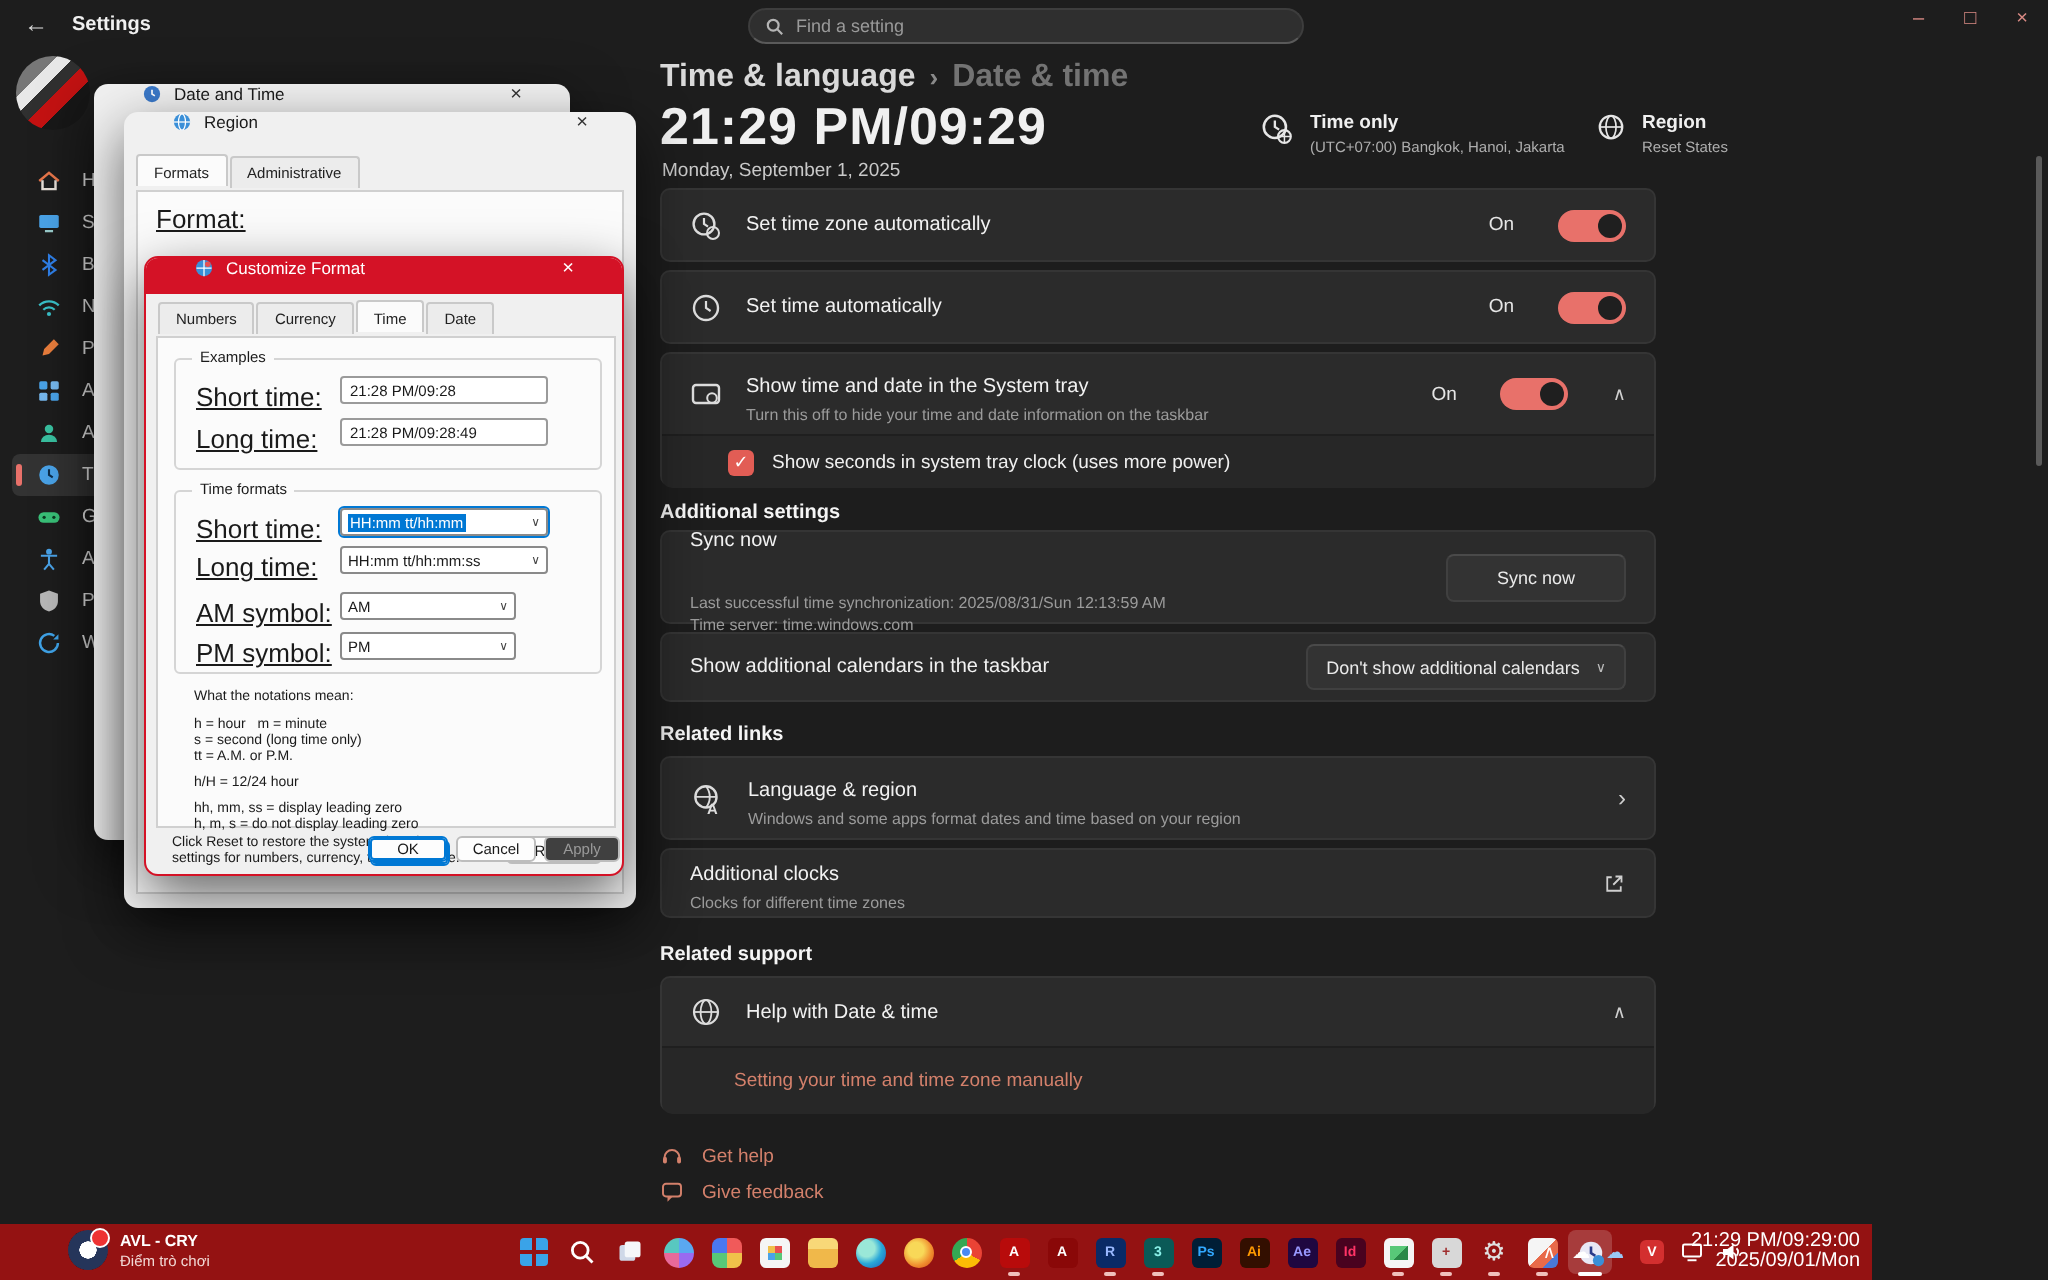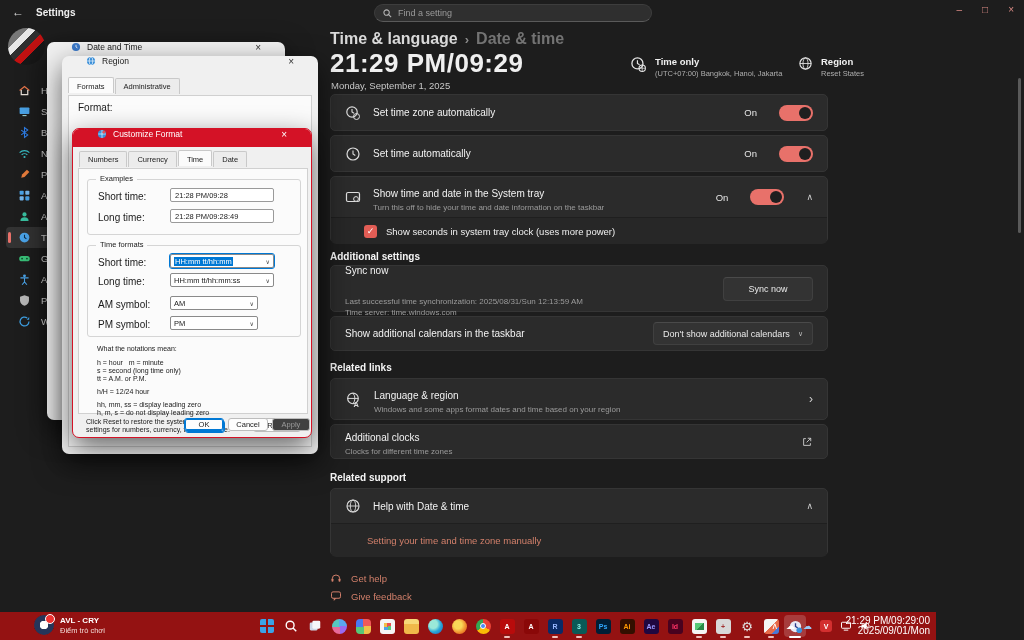--- a/index.html
+++ b/index.html
@@ -59,21 +59,21 @@
   
   .dialog { background:#f0f0f0; border-radius:7px; box-shadow:0 10px 28px rgba(0,0,0,.6); color:#1a1a1a; }
   .dtitle { height:18px; display:flex; align-items:flex-start; padding:0 24px; gap:6px; font-size:8.5px; color:#1a1a1a; }
   .dtitle .x { margin-left:auto; font-size:10px; color:#333; cursor:pointer; }
   .tabs { display:flex; padding-left:6px; gap:1px; }
   .tab { font-size:7.5px; padding:3px 8px 2px; border:1px solid #c9c9c9; border-bottom:none; border-radius:2px 2px 0 0; background:#ececec; cursor:pointer; color:#222; }
   .tab.active { background:#fbfbfb; position:relative; top:-1px; padding-top:4px; }
   .tabpage { position:absolute; background:#fbfbfb; border:1px solid #d0d0d0; }
   .fieldset { position:absolute; border:1px solid #d5d5d5; border-radius:3px; }
   .fieldset .legend { position:absolute; top:-6px; left:8px; background:#fbfbfb; padding:0 4px; font-size:7.5px; }
-  .flabel { position:absolute; font-size:10px; color:#1a1a1a; }
+  .flabel { position:absolute; font-size:13px; color:#1a1a1a;text-decoration:underline; }
   .fbox { position:absolute; height:14px; background:#ffffff; border:1px solid #9a9a9a; border-radius:2px; font-size:7.5px; display:flex; align-items:center; padding:0 4px; }
   .combo { position:absolute; height:14px; background:#ffffff; border:1px solid #8a8a8a; border-radius:2px; font-size:7.5px; display:flex; align-items:center; padding:0 3px; cursor:pointer; }
   .combo .arr { margin-left:auto; font-size:6px; color:#444; }
   .combo.focus { outline:1px solid #0078d4; }
   .combo .selblue { background:#0078d4; color:#fff; padding:0 1px; }
   .note { position:absolute; font-size:7px; color:#1a1a1a; line-height:8.5px; white-space:pre; }
   .wbtn { position:absolute; height:14px; background:#fdfdfd; border:1px solid #bdbdbd; border-radius:3px; font-size:7.5px; color:#1a1a1a; display:flex; align-items:center; justify-content:center; cursor:pointer; }
   .wbtn.default { border-color:#0078d4; box-shadow:0 0 0 1px #0078d4 inset; }
   .wbtn.disabled { color:#9a9a9a; background:#404040; cursor:default; }
   #dlg-customize { border:1px solid #d41226; }

